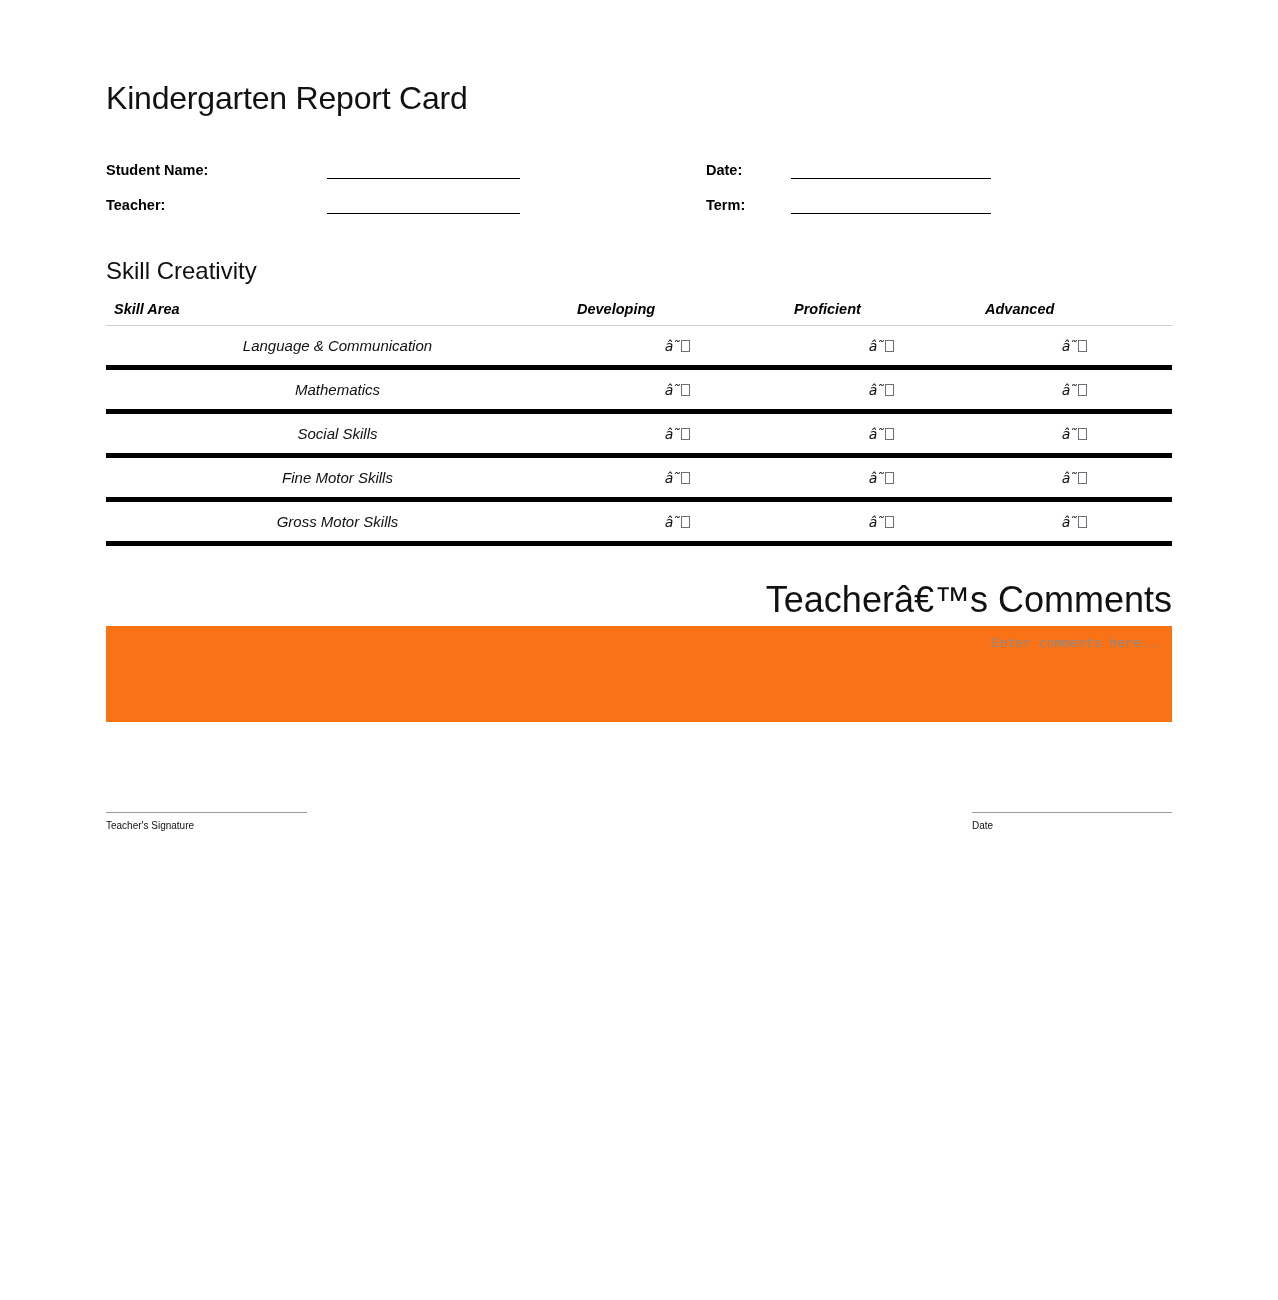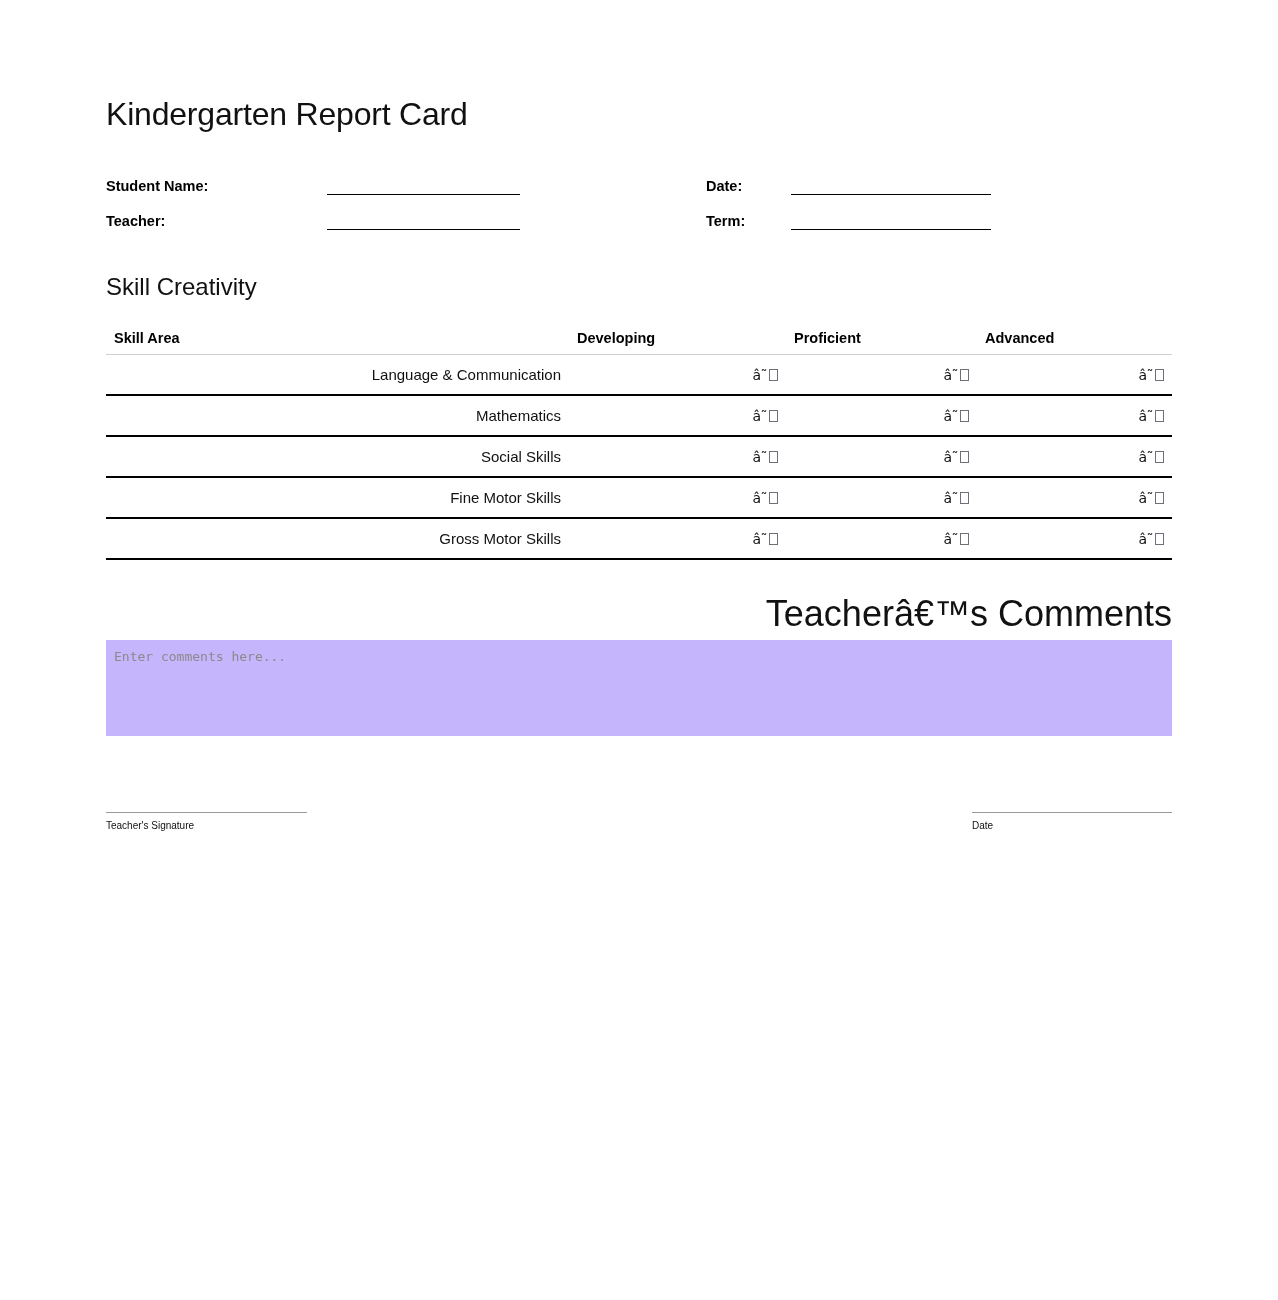--- a/index.html
+++ b/index.html
@@ -13,21 +13,21 @@
     font-family: "Liberation Sans", sans-serif;
     color: #000000;
     -webkit-font-smoothing: antialiased;
   }
 
   .page {
     position: relative;
     width: 1278px;
     height: 1300px;
     box-sizing: border-box;
-    padding: 16px 106px;
+    padding: 0 106px;
   }
 
   
   .doc-title {
     margin: 0;
     padding-top: 78px;
     font-size: 32px;
     font-weight: 400;
     line-height: 40px;
     letter-spacing: -0.2px;
@@ -73,39 +73,40 @@
     margin: 0;
     padding-top: 42px;
     font-size: 24px;
     font-weight: 400;
     line-height: 30px;
     color: #111111;
   }
 
   
   .skills-table {
-    margin-top: 20px;
+    margin-top: 7px;
     width: 1066px;
     border-collapse: collapse;
     table-layout: fixed;
+    font-style: italic;
   }
   .skills-table th {
     text-align: left;
     font-size: 14.5px;
     font-weight: bold;
     padding: 8px;
     border-bottom: 1.3px solid #cfcfcf;
     color: #000;
   }
   .skills-table td {
-    text-align: right;
+    text-align: center;
     font-size: 15px;
     font-weight: 400;
     padding: 11px 8px;
-    border-bottom: 2px solid #000000;
+    border-bottom: 5px solid #000000;
     color: #111;
   }
   .col-skill      { width: 463px; }
   .col-developing { width: 217px; }
   .col-proficient { width: 191px; }
   .col-advanced   { width: 195px; }
 
   
   .mojibox {
     display: inline-flex;
@@ -143,25 +144,26 @@
   }
   .comments-box {
     margin-top: 10px;
     width: 1066px;
     height: 96px;
     border: none;
     outline: none;
     resize: none;
     padding: 8px;
     box-sizing: border-box;
-    background: #c4b5fd;
+    background: #f97316;
     font-family: "DejaVu Sans Mono", monospace;
     font-size: 13px;
     line-height: 18px;
     color: #111;
+    text-align: right;
   }
   .comments-box::placeholder {
     color: #8a8a8a;
     opacity: 1;
   }
 
   
   .sign-row {
     position: absolute;
     left: 106px;

